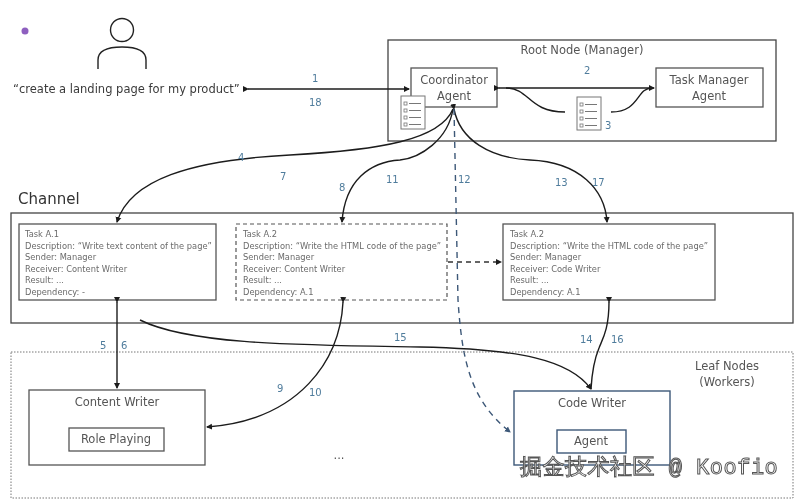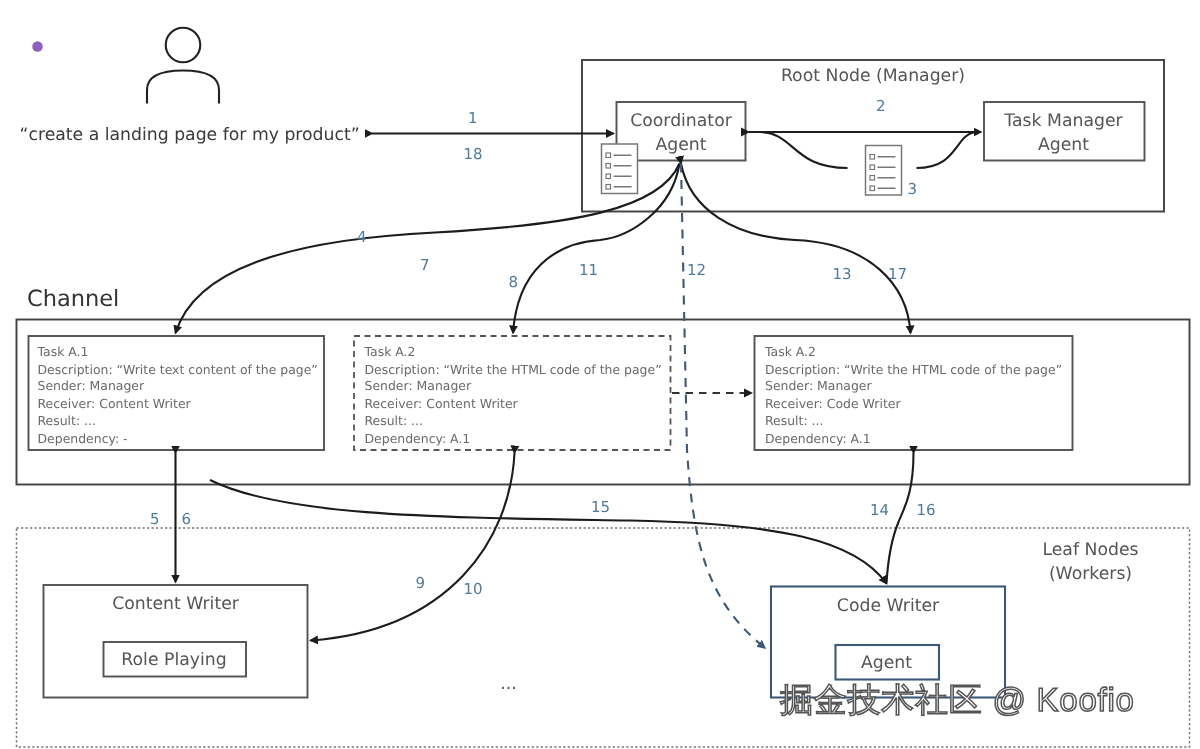--- a/index.html
+++ b/index.html
@@ -4,21 +4,21 @@
 <style>
   html, body { margin:0; padding:0; background:#ffffff; }
   body { width:800px; height:499px; position:relative; overflow:hidden; font-family:"DejaVu Sans", sans-serif; }
   svg#diagram { position:absolute; left:0; top:0; width:800px; height:499px; }
   .lbl { font-family:"DejaVu Sans", sans-serif; fill:#3a3a3a; }
   .num { font-family:"DejaVu Sans", sans-serif; font-size:10px; fill:#4f7c9c; }
   .task { font-family:"DejaVu Sans", sans-serif; font-size:8.3px; fill:#6a6a6a; }
   .title { font-family:"DejaVu Sans", sans-serif; font-size:11.5px; fill:#555; }
   .ln { fill:none; stroke:#1c1c1c; stroke-width:1.4; }
   .box { fill:#ffffff; stroke:#555; stroke-width:1.3; }
-  .watermark { position:absolute; left:520px; top:452px; font-family:Liberation Sans, sans-serif; font-size:22px; color:#ffffff; -webkit-text-stroke:1px #555; letter-spacing:0.5px; white-space:nowrap; }
+  .watermark { position:absolute; left:520px; top:452px; font-family:Liberation Mono, monospace; font-size:22px; color:#ffffff; -webkit-text-stroke:1px #555; letter-spacing:0.5px; white-space:nowrap; }
 </style>
 </head>
 <body>
 
 <svg id="diagram" viewBox="0 0 800 499" xmlns="http://www.w3.org/2000/svg">
   <defs>
     <marker id="ah" markerWidth="7" markerHeight="7" refX="5" refY="3.5" orient="auto" markerUnits="userSpaceOnUse">
       <path d="M0,0.5 L6,3.5 L0,6.5 z" fill="#1c1c1c"></path>
     </marker>
     <marker id="ahb" markerWidth="7" markerHeight="7" refX="5" refY="3.5" orient="auto" markerUnits="userSpaceOnUse">

